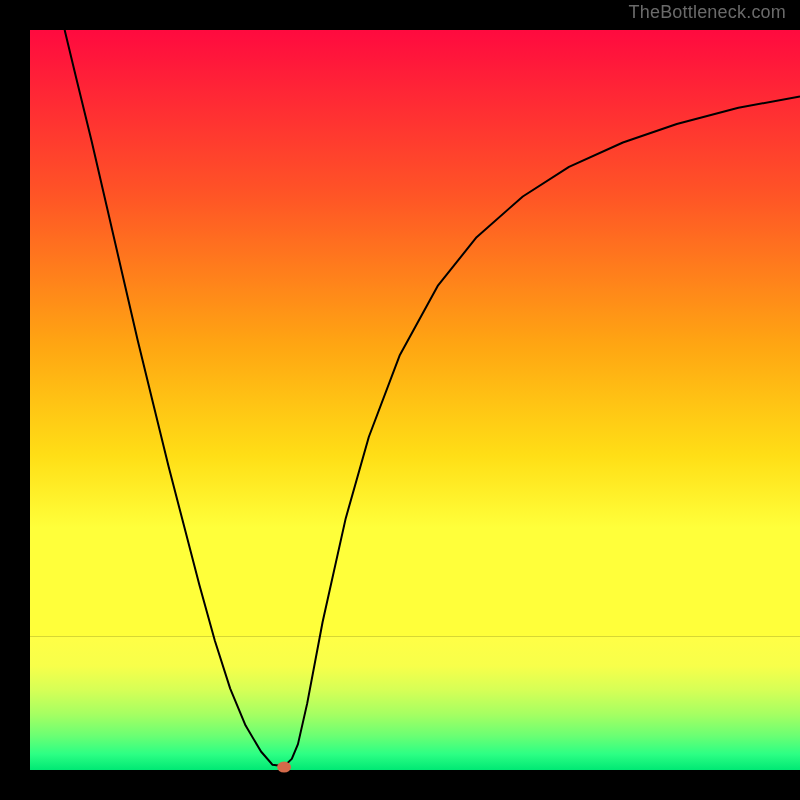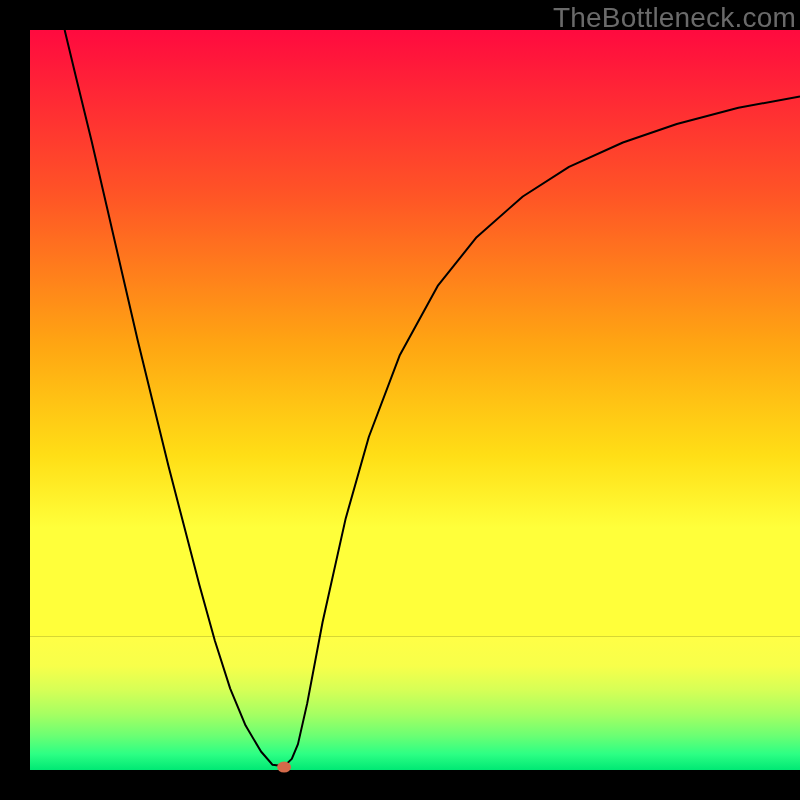--- a/index.html
+++ b/index.html
@@ -12,23 +12,23 @@
   }
   .container {
     position: relative;
     width: 800px;
     height: 800px;
     background: #000;
   }
   .watermark {
     position: absolute;
     top: 2px;
-    right: 4px;
+    right: 14px;
     color: #6a6a6a;
-    font-size: 28px;
+    font-size: 18px;
     font-weight: 500;
     z-index: 10;
     letter-spacing: 0.2px;
   }
   svg.plot {
     position: absolute;
     top: 0;
     left: 0;
   }
 </style>

